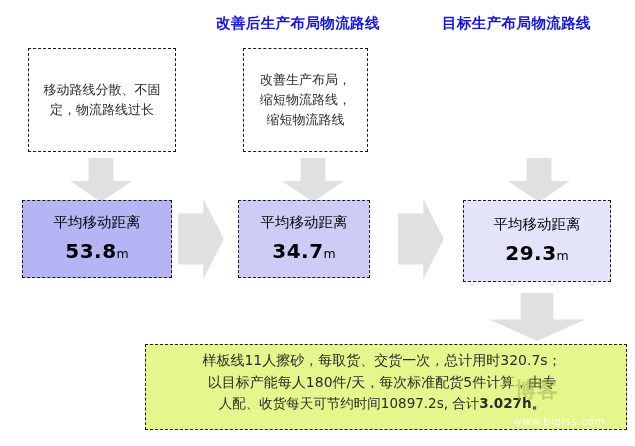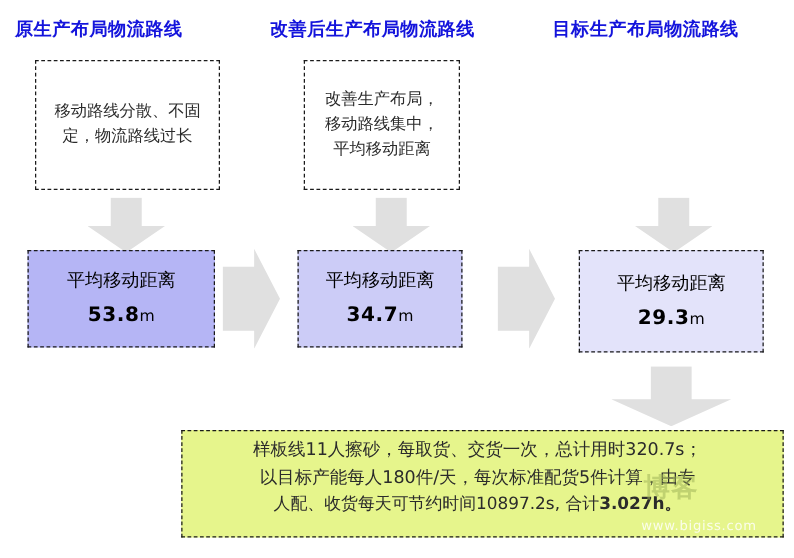--- a/index.html
+++ b/index.html
@@ -83,21 +83,21 @@
     color: #000000;
     font-size: 14.5px;
     line-height: 1.7;
     font-family: "DejaVu Sans", "Liberation Sans", sans-serif;
   }
   #res-0 { left: 22px;  top: 200px; width: 150px; height: 78px; background: #b5b5f5; }
   #res-1 { left: 238px; top: 200px; width: 132px; height: 78px; background: #ccccf7; }
   #res-2 { left: 463px; top: 200px; width: 148px; height: 82px; background: #e3e3fa; }
   .result-box .num {
     font-weight: bold;
-    font-size: 16px;
+    font-size: 20px;
     letter-spacing: 0.5px;
   }
   .result-box .unit {
     font-size: 12.5px;
     font-weight: normal;
   }
   .res-text { display: block; }
 
   
   .h-arrow {
@@ -169,29 +169,28 @@
     letter-spacing: 0.6px;
     pointer-events: none;
     font-family: "DejaVu Sans", "Liberation Sans", sans-serif;
   }
 </style>
 </head>
 <body>
 
 <div class="stage">
 
-  <div class="col-header" id="hdr-0">原生产布局物流路线</div>
   <div class="col-header" id="hdr-1">改善后生产布局物流路线</div>
   <div class="col-header" id="hdr-2">目标生产布局物流路线</div>
 
   <div class="desc-box" id="desc-0">
     <span class="desc-text">移动路线分散、不固定，物流路线过长</span>
   </div>
   <div class="desc-box" id="desc-1">
-    <span class="desc-text">改善生产布局，移动路线集中，平均移动距离</span>
+    <span class="desc-text">改善生产布局，缩短物流路线，缩短物流路线</span>
   </div>
 
   <div class="v-arrow" id="varr-0"></div>
   <div class="v-arrow" id="varr-1"></div>
   <div class="v-arrow" id="varr-2"></div>
 
   <div class="result-box" id="res-0">
     <span>
       <span class="res-text">平均移动距离</span>
       <span class="num">53.8</span><span class="unit">m</span>

